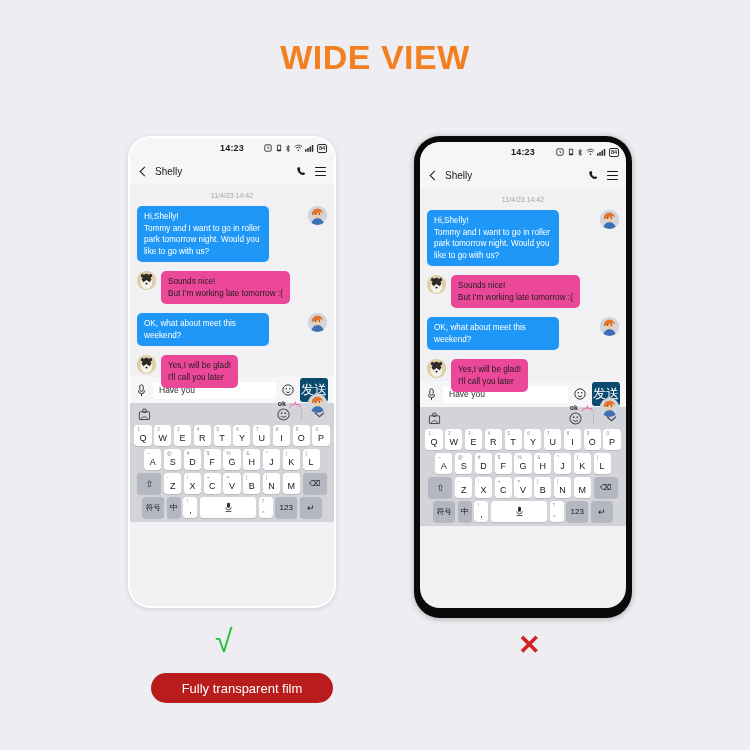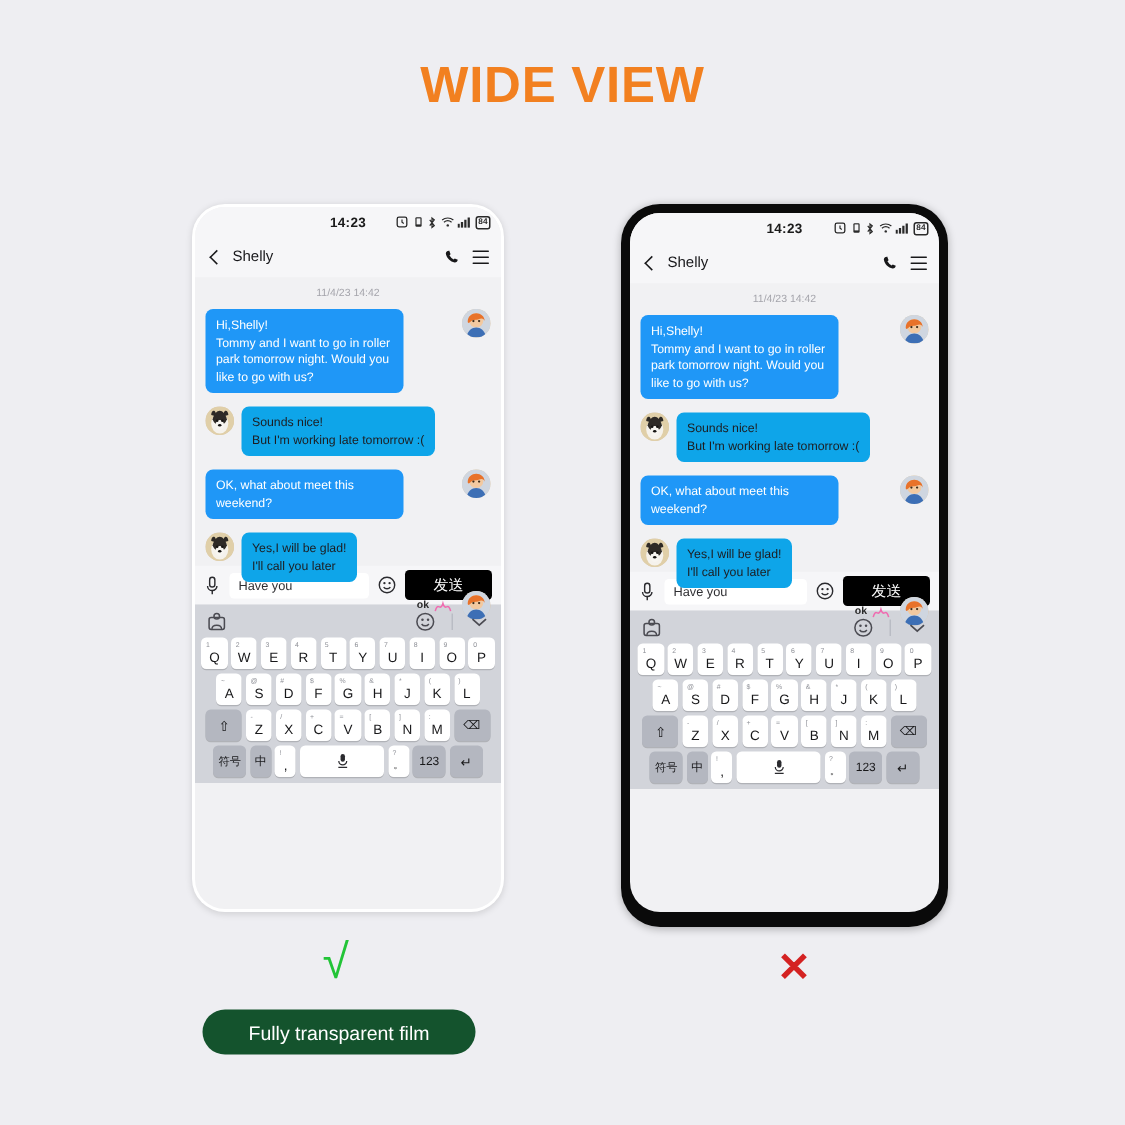--- a/index.html
+++ b/index.html
@@ -92,38 +92,38 @@
   .row.out { justify-content: space-between; }
   .avatar {
     width: 19px; height: 19px; border-radius: 50%;
     flex: 0 0 19px; overflow: hidden; background:#d9c8ad;
     position: relative;
   }
   .bubble {
     max-width: 132px; border-radius: 5px; padding: 5px 7px;
     font-size: 8.2px; line-height: 11.5px; word-wrap: break-word;
   }
-  .bubble.in  { background:#0ea5e9; color:#1d1d20; margin-left: 5px; }
+  .bubble.in  { background:#ec4899; color:#1d1d20; margin-left: 5px; }
   .bubble.out { background:#1f97f7; color:#ffffff; margin-right: 5px; }
   .sticker-row { display:flex; align-items:center; justify-content:flex-end; gap:3px; margin-top:-3px; }
   .ok-doodle { font-size: 7px; color:#2a2a2a; font-weight:bold; }
 
   
   .inputbar {
     height: 26px; background:#f6f6f8; display:flex; align-items:center;
     padding: 0 6px; gap: 6px;
   }
   .field {
     flex:1; height:17px; background:#ffffff; border-radius:3px;
     display:flex; align-items:center; padding: 0 6px;
     font-size: 8.5px; color:#2e2e32;
   }
   .send-btn {
-    background:#000000; color:#fff; font-size:10px;
-    border-radius:3px; padding: 3px 19px; white-space:nowrap;
+    background:#0c4a6e; color:#fff; font-size:13px;
+    border-radius:3px; padding: 3px 1px; white-space:nowrap;
   }
 
   
   .kb { background:#d2d4da; padding: 2px 3px 4px; }
   .kb-tools {
     height: 19px; display:flex; align-items:center; padding: 0 5px;
     position: relative;
   }
   .kb-tools .right { position:absolute; right:5px; display:flex; align-items:center; gap:11px; }
   .kb-sep { width:1px; height:11px; background:#b9bcc4; }
@@ -152,21 +152,21 @@
   
   .mark { position:absolute; font-size: 30px; line-height: 30px; font-weight: normal; }
   .mark-check { left: 215px; top: 626px; color:#22c437; font-size: 32px; }
   .mark-cross { left: 518px; top: 630px; color:#d42222; font-size: 27px; font-weight: bold; }
 
   .pill {
     position:absolute; top: 673px; height: 30px;
     border-radius: 15px; display:flex; align-items:center; justify-content:center;
     font-size: 13px; color:#ffffff;
   }
-  .pill-left  { left: 135px; width: 182px; background:#14532d;text-align:center; }
+  .pill-left  { left: 151px; width: 182px; background:#b91c1c;text-align:center; }
   .pill-right { left: 441px; width: 182px; background:#a5a5a8; }
 </style>
 </head>
 <body>
 
 <div class="page">
 
   <div class="title">WIDE VIEW</div>
 
   <div class="phone phone-left">

